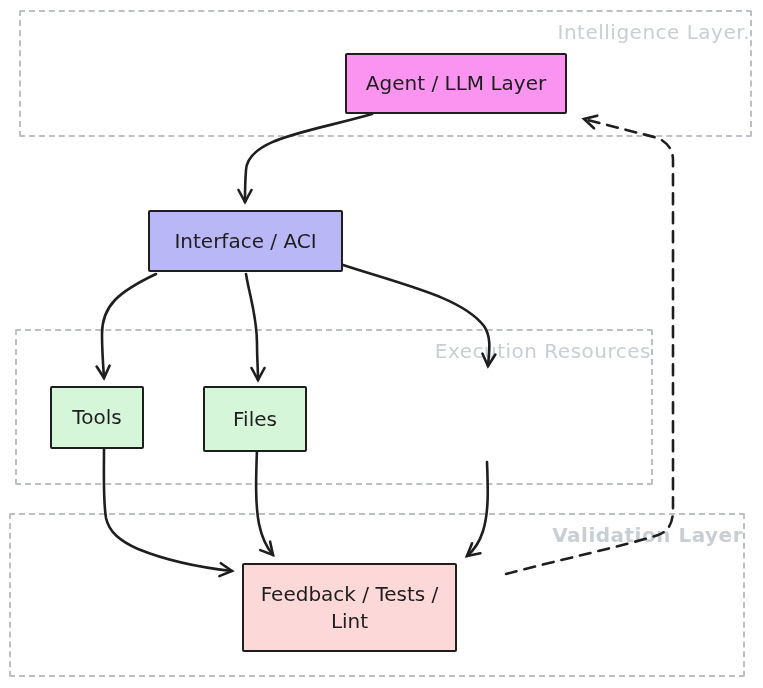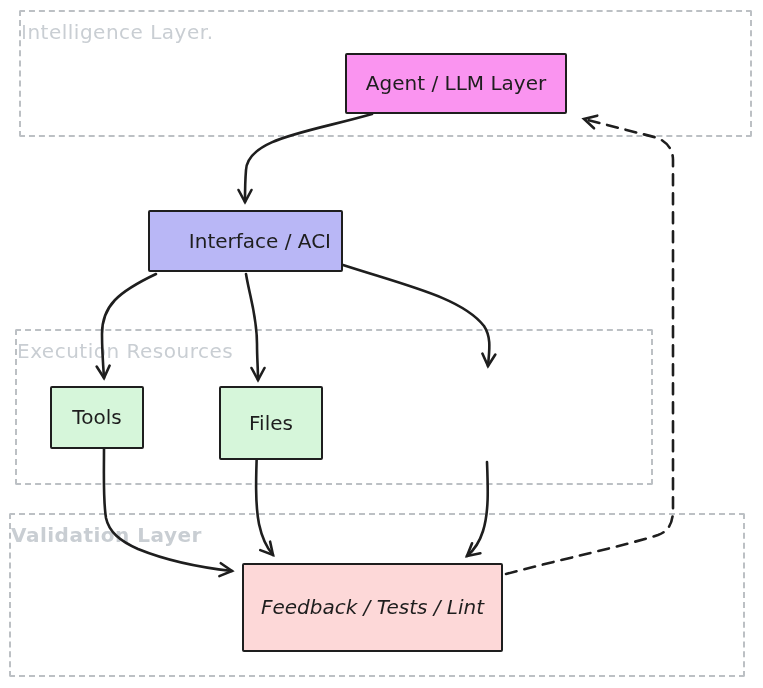--- a/index.html
+++ b/index.html
@@ -14,21 +14,21 @@
   .layer {
     position: absolute;
     border: 2px dashed #bcc0c4;
     border-radius: 2px;
     box-sizing: border-box;
   }
   .layer-title {
     position: absolute;
     width: 100%;
     top: 8px;
-    text-align: left;
+    text-align: right;
     font-size: 20px;
     letter-spacing: 0.5px;
     color: #c9ced3;
     user-select: none;
   }
   #arrows {
     position: absolute;
     left: 0; top: 0;
     width: 763px; height: 688px;
   }
@@ -47,25 +47,25 @@
     color: #1e1e1e;
     line-height: 1.35;
     padding: 18px 10px;
   }
   .node.pink   { background: #fa94f0; }
   .node.purple { background: #b9b7f6; }
   .node.green  { background: #d6f6da; }
   .node.rose   { background: #fdd8d8; }
 
   #node-agent         { left: 345px; top: 53px;  width: 222px; height: 61px; }
-  #node-interface     { left: 148px; top: 210px; width: 195px; height: 62px; justify-content: flex-end; }
+  #node-interface     { left: 148px; top: 210px; width: 195px; height: 62px; }
   #node-tools         { left: 50px;  top: 386px; width: 94px; height: 63px; }
-  #node-files         { left: 203px; top: 386px; width: 104px; height: 74px; margin-left: 16px; }
+  #node-files         { left: 203px; top: 386px; width: 104px; height: 66px; }
   #node-observability { left: 356px; top: 372px; width: 261px; height: 90px; }
-  #node-feedback      { left: 242px; top: 563px; width: 261px; height: 89px; font-style: italic; }
+  #node-feedback      { left: 242px; top: 563px; width: 215px; height: 89px; }
 
   #layer-intelligence { left: 19px; top: 10px;  width: 733px; height: 127px; }
   #layer-interaction  { left: 17px; top: 173px; width: 636px; height: 122px; }
   #layer-execution    { left: 15px; top: 329px; width: 638px; height: 156px; }
   #layer-validation   { left: 9px;  top: 513px; width: 736px; height: 164px; font-weight: bold; }
 </style>
 </head>
 <body>
 
 <div id="stage">

